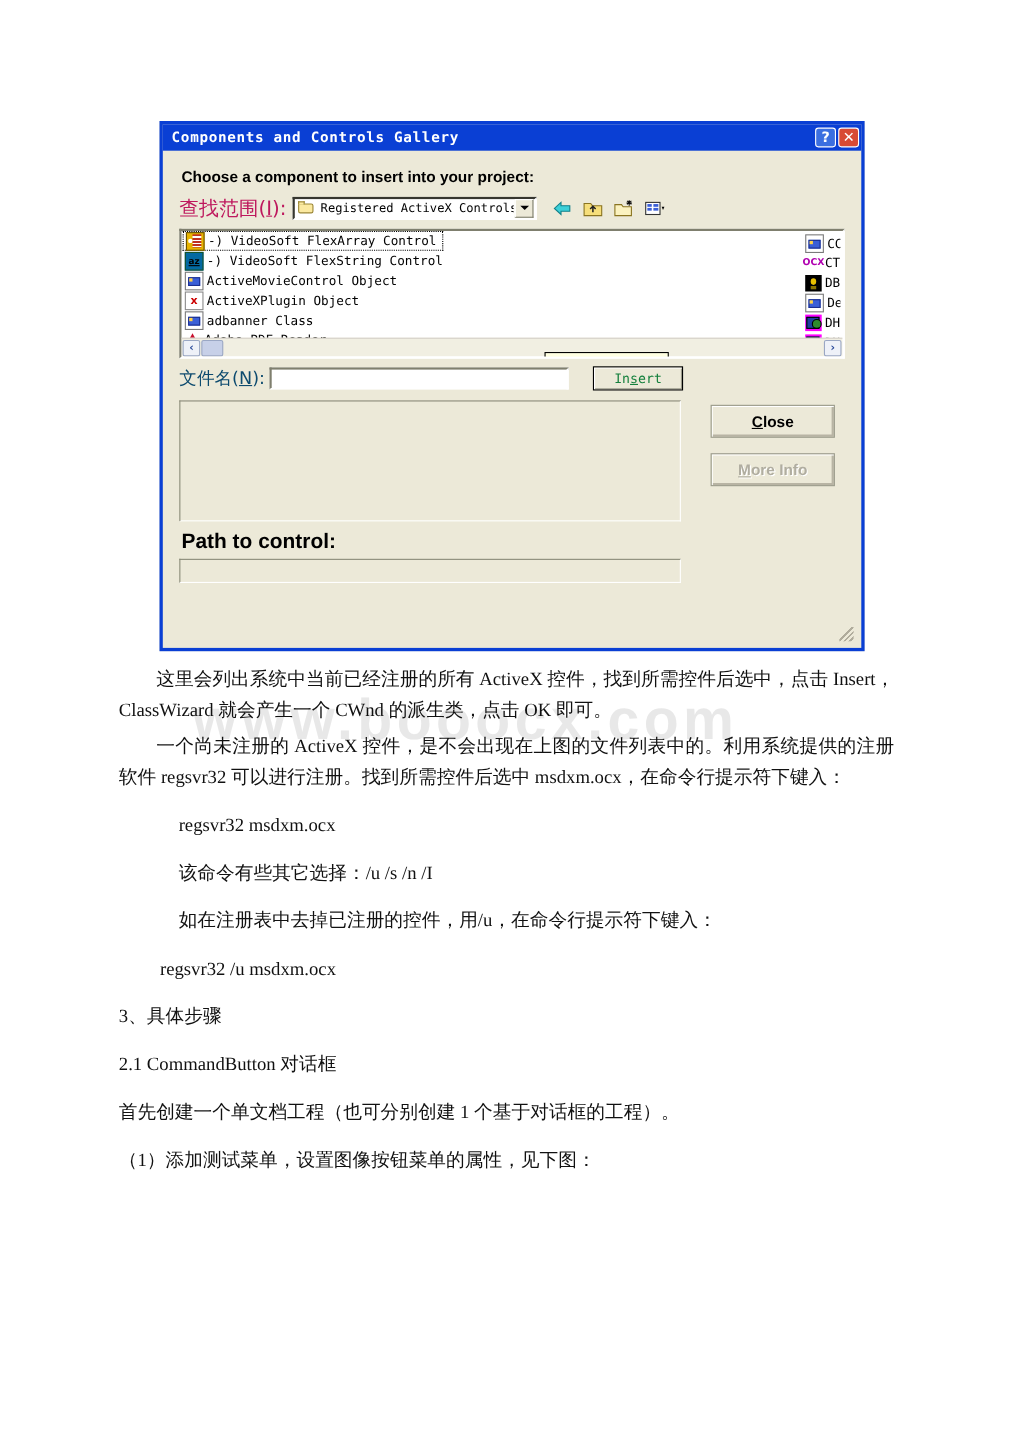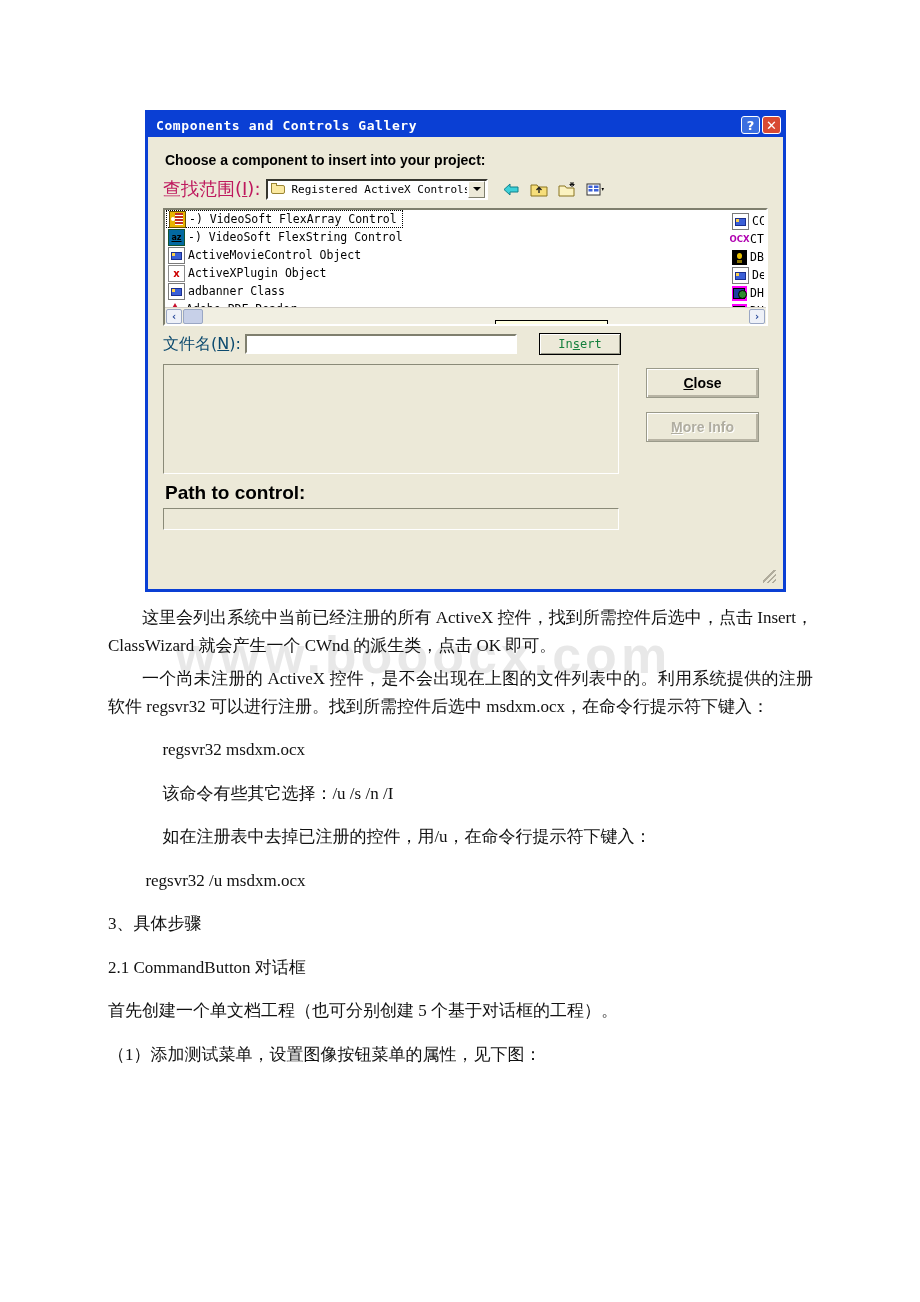--- a/index.html
+++ b/index.html
@@ -396,15 +396,15 @@
 
 <div id="doc-text">
   <p class="para ind2">这里会列出系统中当前已经注册的所有 ActiveX 控件，找到所需控件后选中，点击 Insert，ClassWizard 就会产生一个 CWnd 的派生类，点击 OK 即可。</p>
   <p class="para ind2 gap">一个尚未注册的 ActiveX 控件，是不会出现在上图的文件列表中的。利用系统提供的注册软件 regsvr32 可以进行注册。找到所需控件后选中 msdxm.ocx，在命令行提示符下键入：</p>
   <p class="para ind-code gap">regsvr32 msdxm.ocx</p>
   <p class="para ind-code gap">该命令有些其它选择：/u /s /n /I</p>
   <p class="para ind-code gap">如在注册表中去掉已注册的控件，用/u，在命令行提示符下键入：</p>
   <p class="para ind-code2 gap">regsvr32 /u msdxm.ocx</p>
   <p class="para gap">3、具体步骤</p>
   <p class="para gap">2.1 CommandButton 对话框</p>
-  <p class="para gap">首先创建一个单文档工程（也可分别创建 5 个基于对话框的工程）。</p>
+  <p class="para gap">首先创建一个单文档工程（也可分别创建 1 个基于对话框的工程）。</p>
   <p class="para">（1）添加测试菜单，设置图像按钮菜单的属性，见下图：</p>
 </div>
 
 </body></html>

